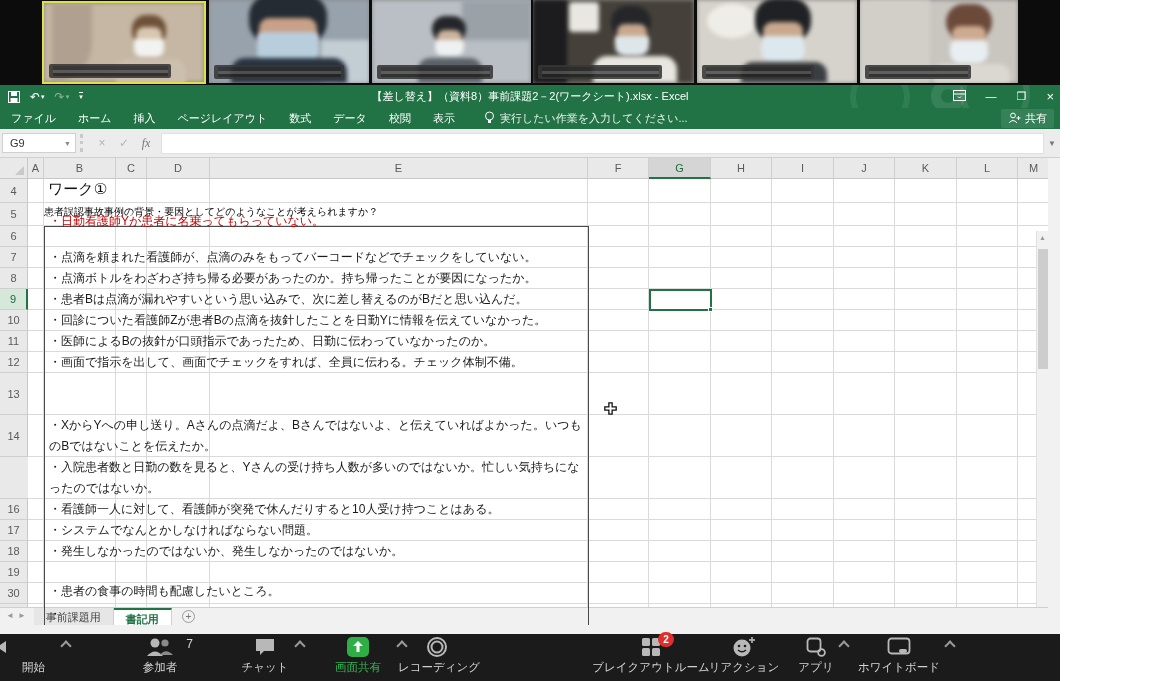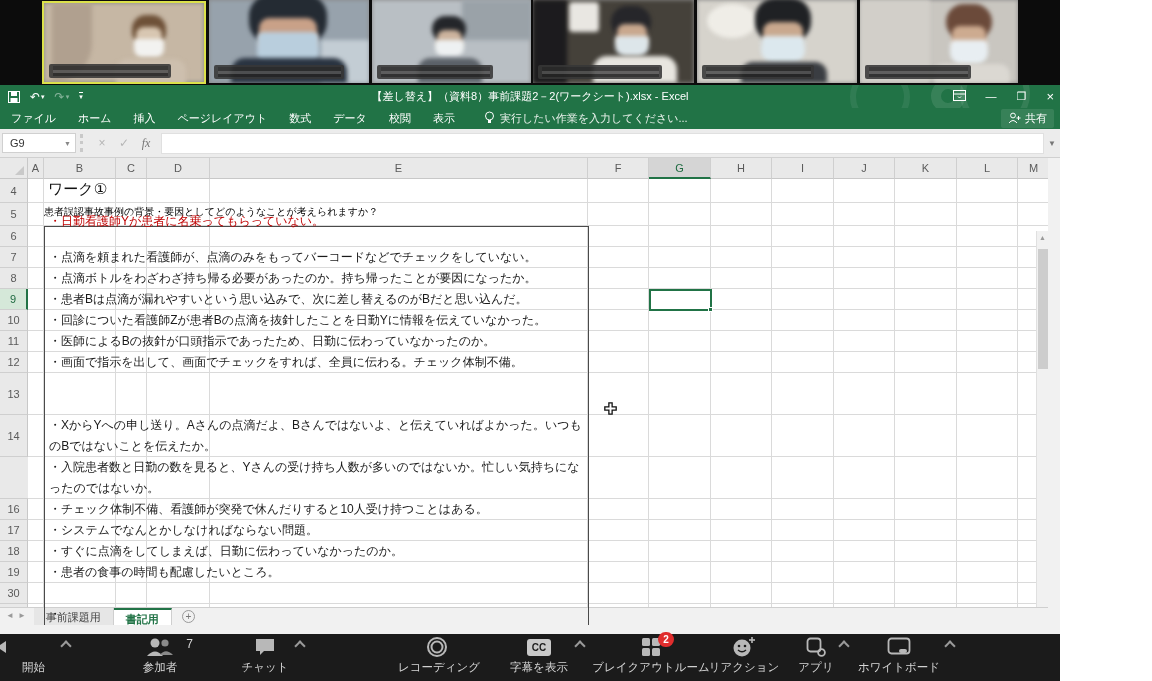--- a/index.html
+++ b/index.html
@@ -326,24 +326,24 @@
         <div class="qtitle">患者誤認事故事例の背景・要因としてどのようなことが考えられますか？</div>
         <div class="ctext red" style="top:32px;">・日勤看護師Yが患者に名乗ってもらっていない。</div>
         <div class="ctext" style="top:68px;">・点滴を頼まれた看護師が、点滴のみをもってバーコードなどでチェックをしていない。</div>
         <div class="ctext" style="top:89px;">・点滴ボトルをわざわざ持ち帰る必要があったのか。持ち帰ったことが要因になったか。</div>
         <div class="ctext" style="top:110px;">・患者Bは点滴が漏れやすいという思い込みで、次に差し替えるのがBだと思い込んだ。</div>
         <div class="ctext" style="top:131px;">・回診についた看護師Zが患者Bの点滴を抜針したことを日勤Yに情報を伝えていなかった。</div>
         <div class="ctext" style="top:152px;">・医師によるBの抜針が口頭指示であったため、日勤に伝わっていなかったのか。</div>
         <div class="ctext" style="top:173px;">・画面で指示を出して、画面でチェックをすれば、全員に伝わる。チェック体制不備。</div>
         <div class="ctext" style="top:236px;">・XからYへの申し送り。Aさんの点滴だよ、Bさんではないよ、と伝えていればよかった。いつものBではないことを伝えたか。</div>
         <div class="ctext" style="top:278px;">・入院患者数と日勤の数を見ると、Yさんの受け持ち人数が多いのではないか。忙しい気持ちになったのではないか。</div>
-        <div class="ctext" style="top:320px;">・チェック体制不備、看護師が突発で休んだりすると10人受け持つことはある。</div>
+        <div class="ctext" style="top:320px;">・看護師一人に対して、看護師が突発で休んだりすると10人受け持つことはある。</div>
         <div class="ctext" style="top:341px;">・システムでなんとかしなければならない問題。</div>
-        <div class="ctext" style="top:362px;">・すぐに点滴をしてしまえば、日勤に伝わっていなかったのか。</div>
-        <div class="ctext" style="top:383px;">・患者の食事の時間も配慮したいところ。</div>
+        <div class="ctext" style="top:362px;">・発生しなかったのではないか、発生しなかったのではないか。</div>
+        <div class="ctext" style="top:402px;">・患者の食事の時間も配慮したいところ。</div>
         <div class="ctext" style="top:404px;"></div>
         <div class="ctext" style="top:425px;">・</div>
         <div class="selcell">
             <span class="handle"></span>
           </div>
         <div class="cellcursor">
           <svg width="13" height="13" viewBox="0 0 16 16">
               <path d="M6 1 L10 1 L10 6 L15 6 L15 10 L10 10 L10 15 L6 15 L6 10 L1 10 L1 6 L6 6 Z" fill="#fff" stroke="#111" stroke-width="1.6"></path>
             </svg>
         </div>
@@ -390,38 +390,41 @@
     <div class="zitem" style="left:222px;width:86px;">
       <div class="ico">
         <svg width="22" height="20" viewBox="0 0 22 20">
             <path d="M2 2 h18 v12 h-10 l-4 4 v-4 h-4 Z" fill="#b8b8b8" rx="3"></path>
           </svg>
         <span class="chev" style="right:4px;top:8px;"></span>
       </div>
       <div class="zlabel">チャット</div>
     </div>
 
+    <div class="zitem green" style="left:318px;width:80px;">
+      <div class="ico">
+        <svg width="24" height="22" viewBox="0 0 24 22">
+            <rect x="1" y="1" width="22" height="20" rx="5" fill="#2eae45"></rect>
+            <path d="M12 5 L17 10 L13.5 10 L13.5 16 L10.5 16 L10.5 10 L7 10 Z" fill="#fff"></path>
+          </svg>
+        <span class="chev" style="right:-8px;top:8px;"></span>
+      </div>
+      <div class="zlabel">画面共有</div>
+    </div>
 
     <div class="zitem" style="left:398px;width:78px;">
       <div class="ico">
         <svg width="22" height="22" viewBox="0 0 22 22">
             <circle cx="11" cy="11" r="9" fill="none" stroke="#b8b8b8" stroke-width="2"></circle>
             <circle cx="11" cy="11" r="5.5" fill="none" stroke="#b8b8b8" stroke-width="2"></circle>
           </svg>
       </div>
       <div class="zlabel">レコーディング</div>
     </div>
 
-    <div class="zitem" style="left:494px;width:90px;">
-      <div class="ico">
-        <span class="ccbox">CC</span>
-        <span class="chev" style="right:0px;top:8px;"></span>
-      </div>
-      <div class="zlabel">字幕を表示</div>
-    </div>
 
     <div class="zitem" style="left:592px;width:118px;">
       <div class="ico">
         <svg width="20" height="20" viewBox="0 0 20 20">
             <rect x="1" y="1" width="8" height="8" rx="1.5" fill="#b8b8b8"></rect>
             <rect x="11" y="1" width="8" height="8" rx="1.5" fill="#b8b8b8"></rect>
             <rect x="1" y="11" width="8" height="8" rx="1.5" fill="#b8b8b8"></rect>
             <rect x="11" y="11" width="8" height="8" rx="1.5" fill="#b8b8b8"></rect>
           </svg>
         <span class="zbadge" style="right:36px;top:-2px;">2</span>

